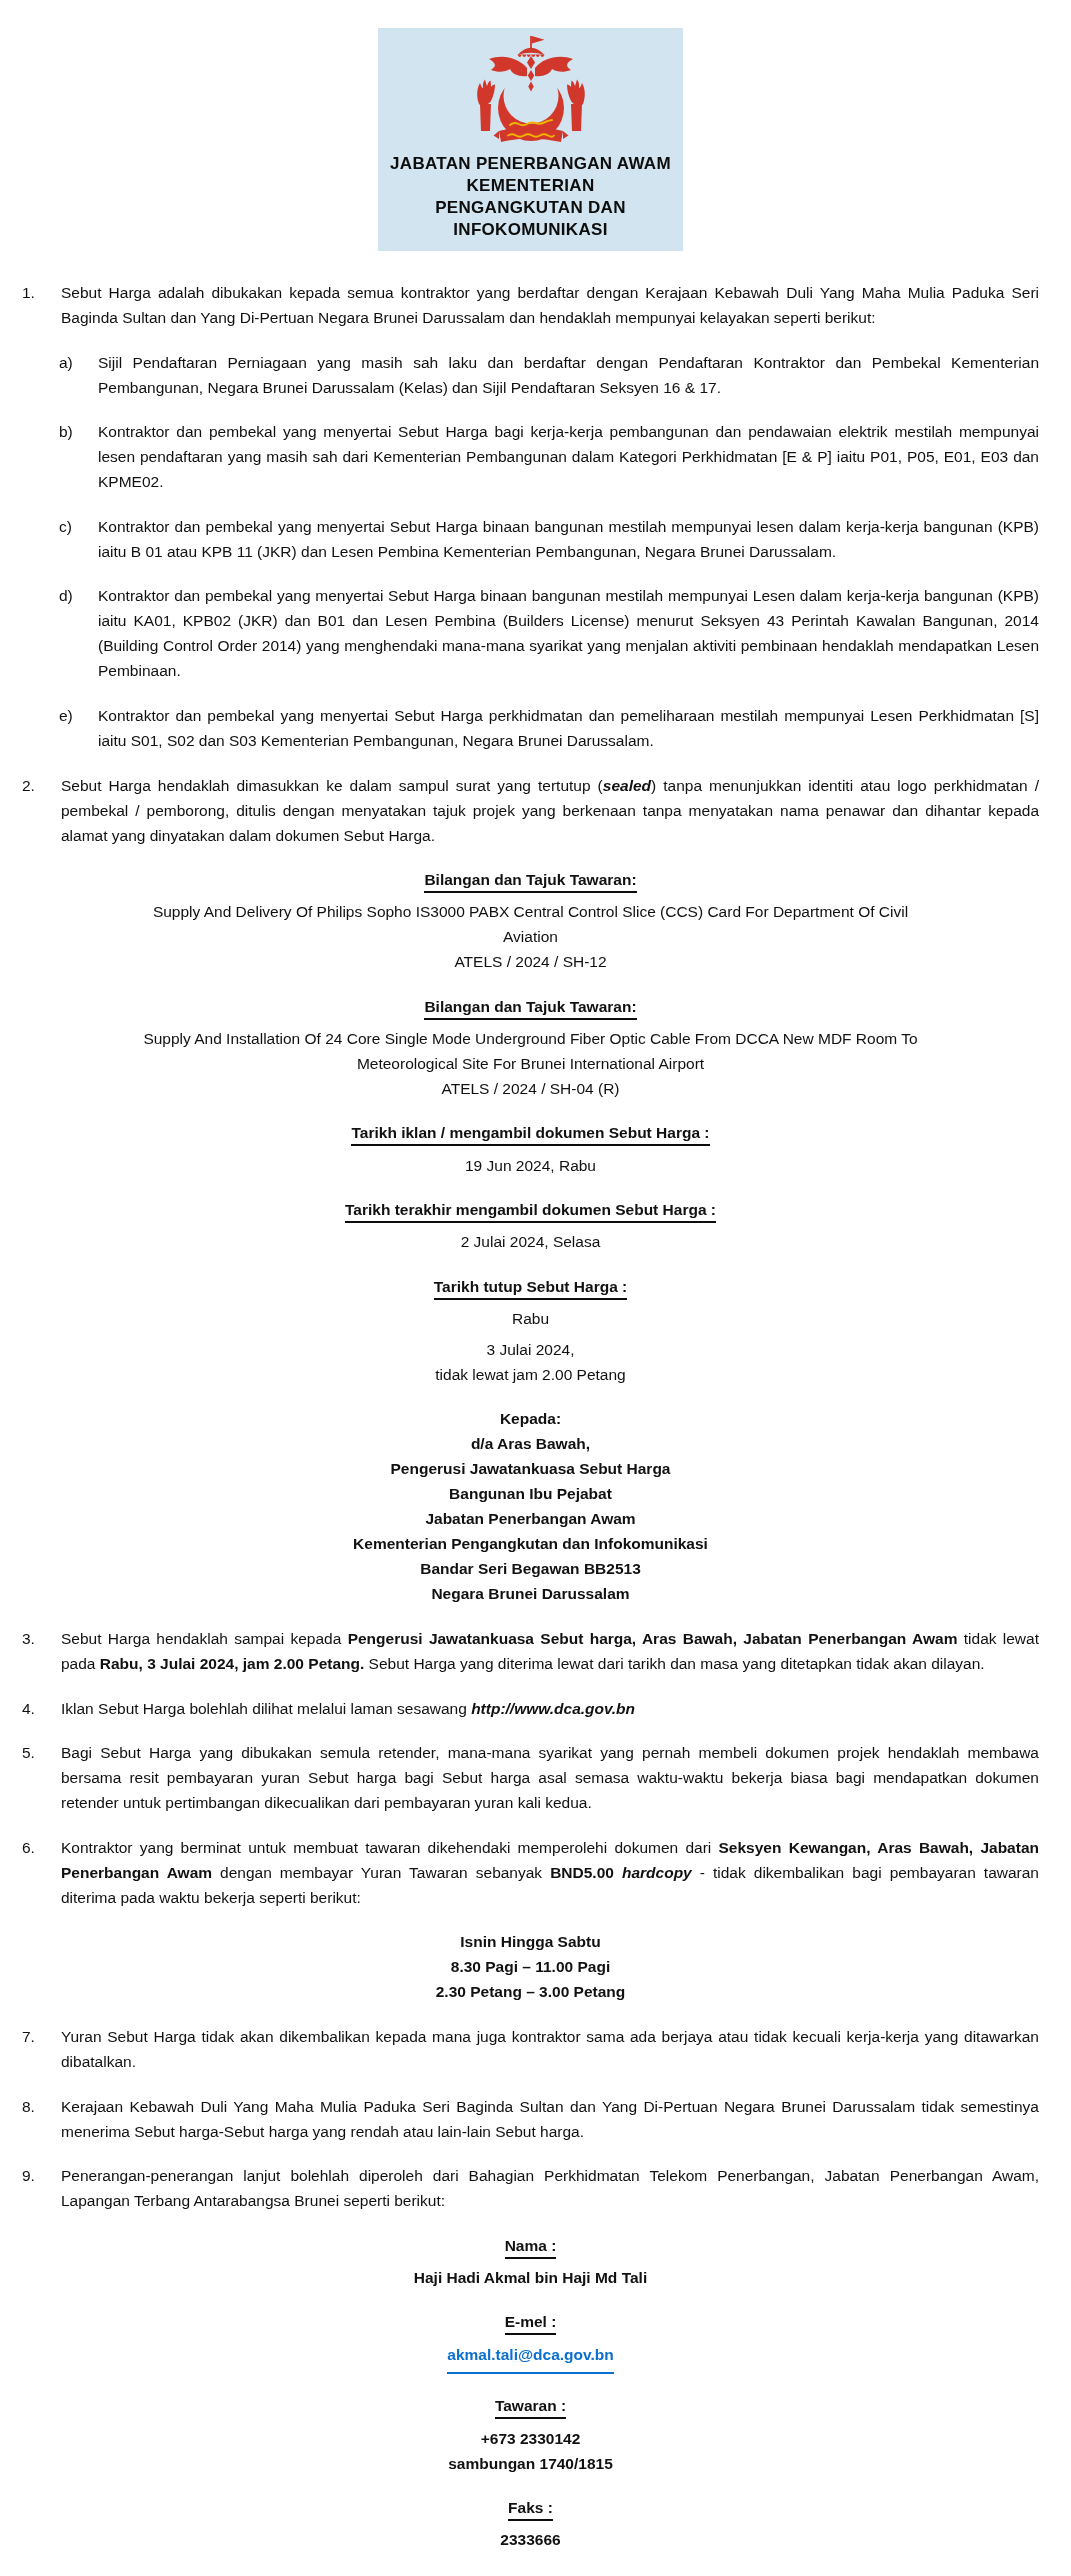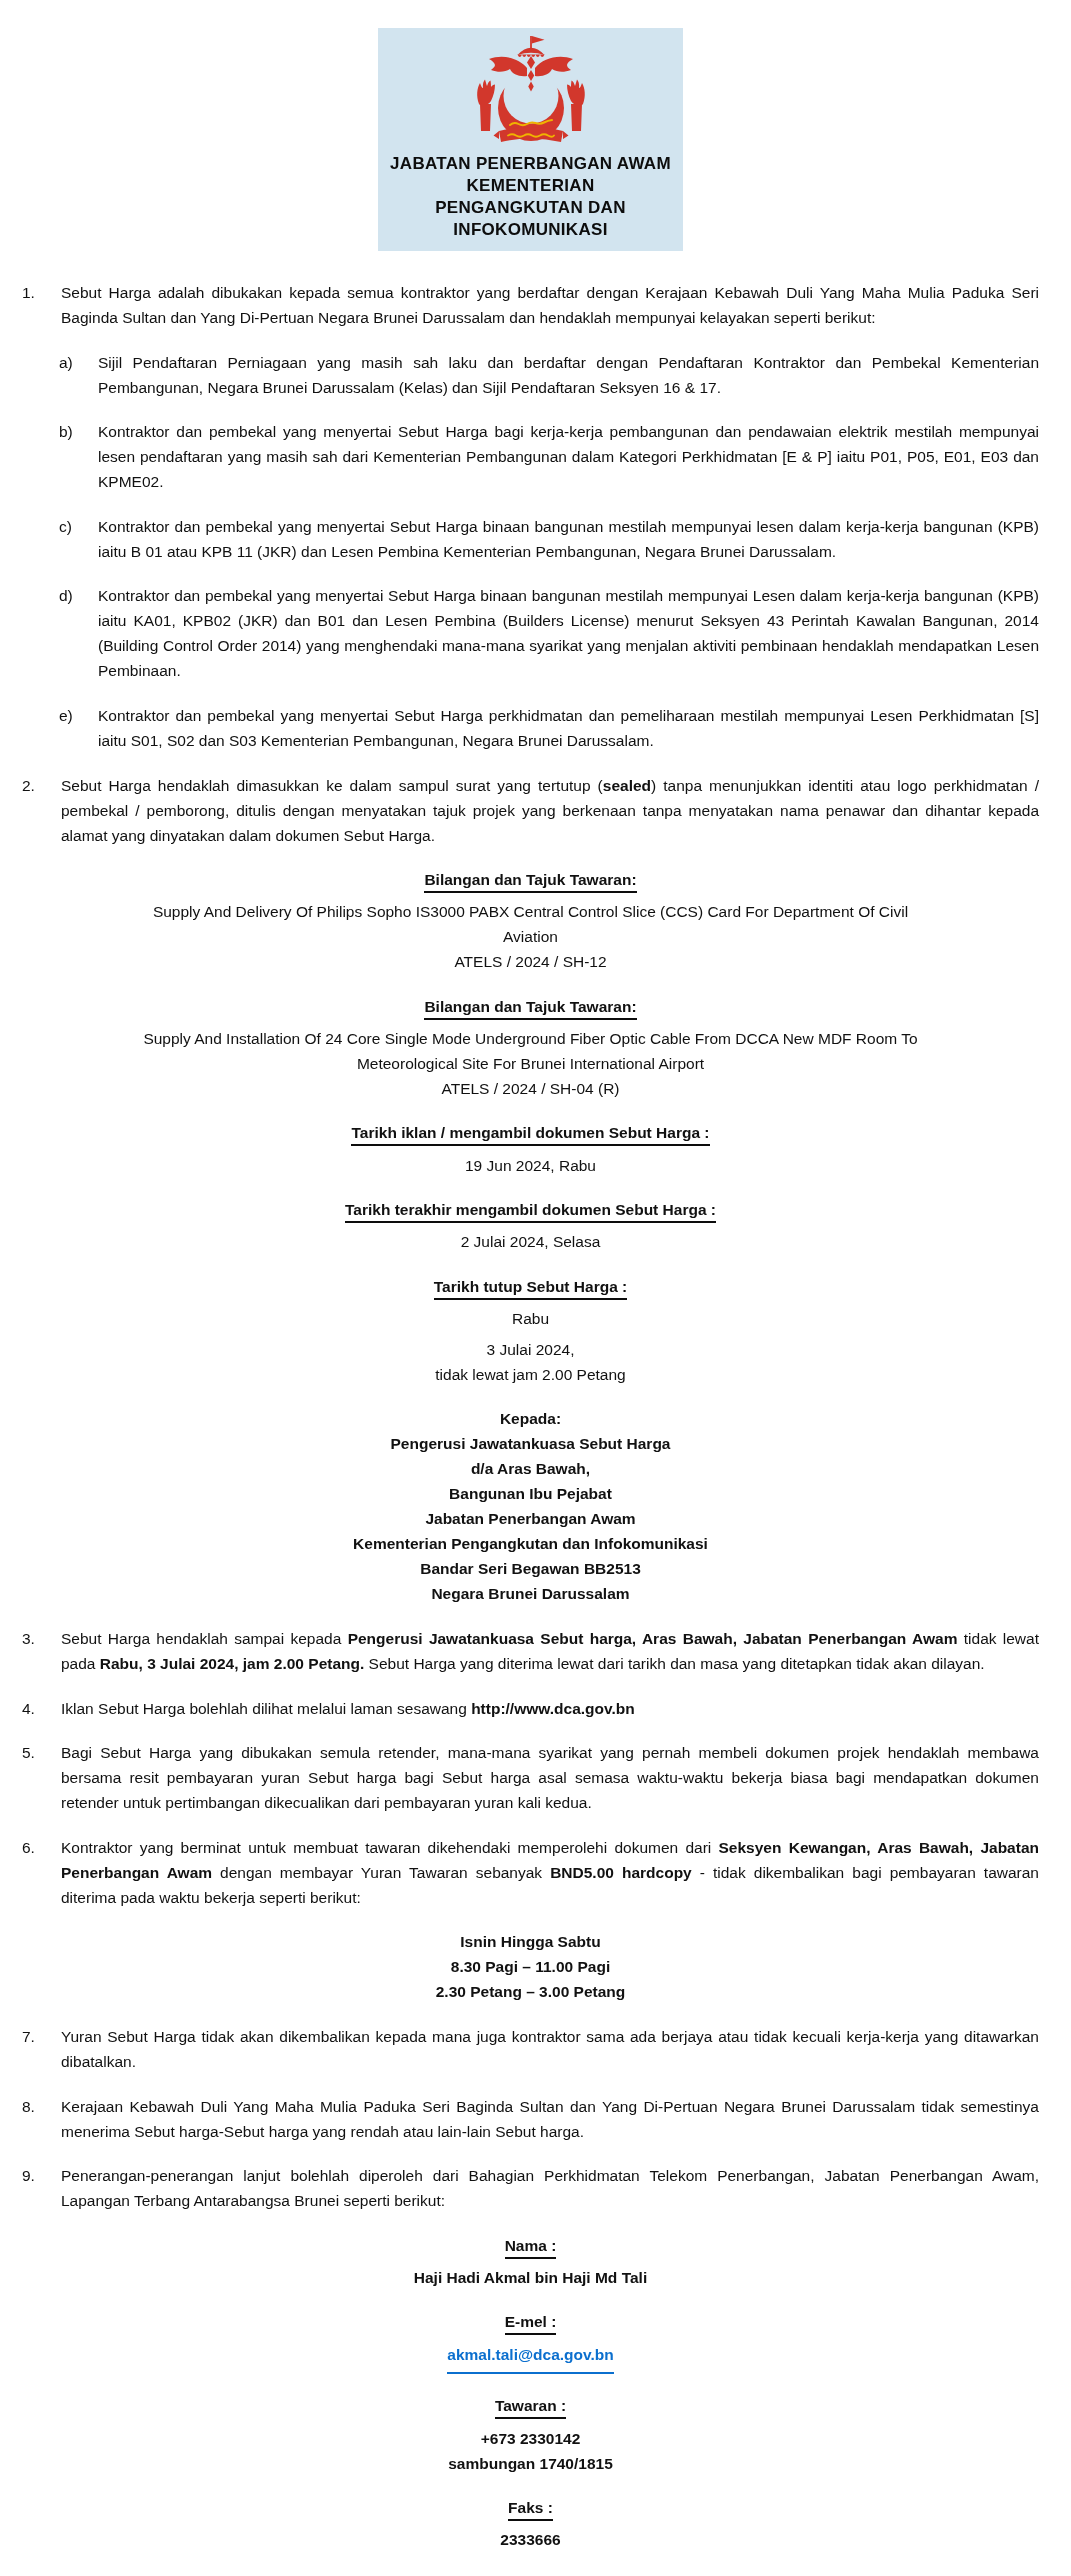--- a/index.html
+++ b/index.html
@@ -47,21 +47,21 @@
   .li{
     position:relative;
     text-align:justify;
     margin-bottom:19.6px;
   }
   .li1{padding-left:39px;}
   .li1 > .num{position:absolute;left:0;top:0;}
   .li2{padding-left:76px;}
   .li2 > .num{position:absolute;left:37px;top:0;}
   .b{font-weight:700;}
-  .i{}
+  .i{font-style:italic;}
   .center{text-align:center;}
   .st-heading{margin-bottom:3.1px;}
   .st-heading span{
     font-weight:700;
     display:inline-block;
     line-height:1.25;
     border-bottom:2.6px solid #0d0d0d;
     padding-bottom:1.5px;
     margin-bottom:3.1px;
     text-align:center;
@@ -147,22 +147,22 @@
       <div class="center st-line-end"><span>ATELS / 2024 / SH-04 (R)</span></div>
       <div class="center st-heading"><span>Tarikh iklan / mengambil dokumen Sebut Harga :</span></div>
       <div class="center st-line-end"><span>19 Jun 2024, Rabu</span></div>
       <div class="center st-heading"><span>Tarikh terakhir mengambil dokumen Sebut Harga :</span></div>
       <div class="center st-line-end"><span>2 Julai 2024, Selasa</span></div>
       <div class="center st-heading"><span>Tarikh tutup Sebut Harga :</span></div>
       <div class="center st-line" style="margin-bottom: 6px;"><span>Rabu</span></div>
       <div class="center st-line"><span>3 Julai 2024,</span></div>
       <div class="center st-line-end"><span>tidak lewat jam 2.00 Petang</span></div>
       <div class="center st-bold-line"><span>Kepada:</span></div>
+      <div class="center st-bold-line"><span>d/a Aras Bawah,</span></div>
       <div class="center st-bold-line"><span>Pengerusi Jawatankuasa Sebut Harga</span></div>
-      <div class="center st-bold-line"><span>d/a Aras Bawah,</span></div>
       <div class="center st-bold-line"><span>Bangunan Ibu Pejabat</span></div>
       <div class="center st-bold-line"><span>Jabatan Penerbangan Awam</span></div>
       <div class="center st-bold-line"><span>Kementerian Pengangkutan dan Infokomunikasi</span></div>
       <div class="center st-bold-line"><span>Bandar Seri Begawan BB2513</span></div>
       <div class="center st-bold-line-end"><span>Negara Brunei Darussalam</span></div>
       <div class="li li1"><span class="num">3.</span><span class="txt"><span class="">Sebut Harga hendaklah sampai kepada </span><span class="b ">Pengerusi Jawatankuasa Sebut harga, Aras Bawah, Jabatan Penerbangan Awam</span><span class=""> tidak lewat pada </span><span class="b ">Rabu, 3 Julai 2024, jam 2.00 Petang.</span><span class=""> Sebut Harga yang diterima lewat dari tarikh dan masa yang ditetapkan tidak akan dilayan.</span></span></div>
       <div class="li li1"><span class="num">4.</span><span class="txt"><span class="">Iklan Sebut Harga bolehlah dilihat melalui laman sesawang </span><span class="b i">http://www.dca.gov.bn</span></span></div>
       <div class="li li1"><span class="num">5.</span><span class="txt"><span class="">Bagi Sebut Harga yang dibukakan semula retender, mana-mana syarikat yang pernah membeli dokumen projek hendaklah membawa bersama resit pembayaran yuran Sebut harga bagi Sebut harga asal semasa waktu-waktu bekerja biasa bagi mendapatkan dokumen retender untuk pertimbangan dikecualikan dari pembayaran yuran kali kedua.</span></span></div>
       <div class="li li1"><span class="num">6.</span><span class="txt"><span class="">Kontraktor yang berminat untuk membuat tawaran dikehendaki memperolehi dokumen dari </span><span class="b ">Seksyen Kewangan, Aras Bawah, Jabatan Penerbangan Awam</span><span class=""> dengan membayar Yuran Tawaran sebanyak </span><span class="b ">BND5.00 </span><span class="b i">hardcopy</span><span class=""> - tidak dikembalikan bagi pembayaran tawaran diterima pada waktu bekerja seperti berikut:</span></span></div>
       <div class="center st-bold-line"><span>Isnin Hingga Sabtu</span></div>

